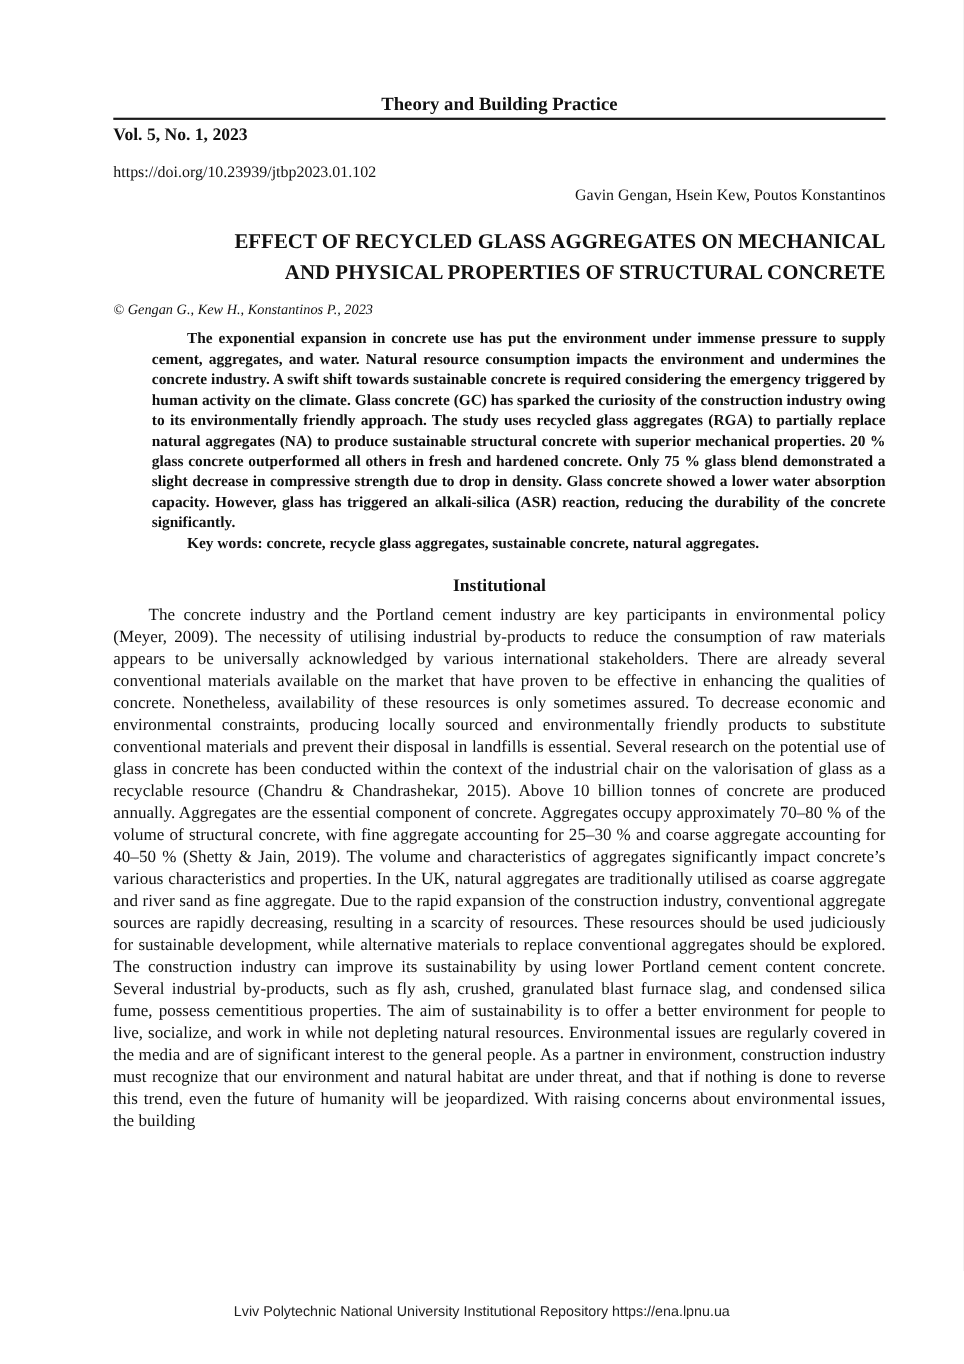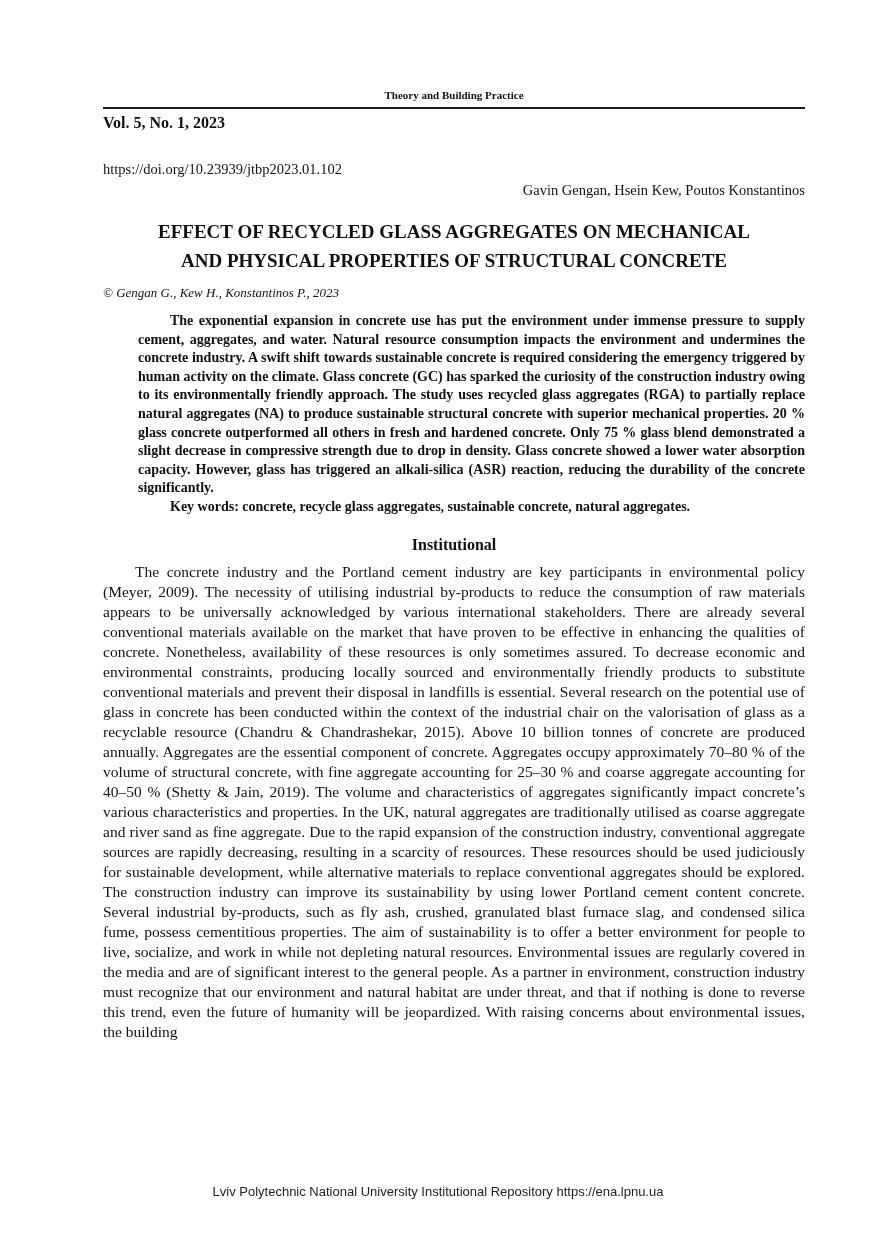--- a/index.html
+++ b/index.html
@@ -16,49 +16,49 @@
   .content {
     position: absolute;
     left: 103px;
     top: 0;
     width: 702px;
     padding-top: 86px;
   }
   .journal-name {
     text-align: center;
     font-weight: bold;
-    font-size: 11px;
+    font-size: 17px;
     line-height: 18px;
   }
   .header-rule {
     border: none;
     border-top: 2px solid #1a1a1a;
     margin-top: 3px;
   }
   .volume-line {
     margin-top: 4px;
     font-weight: bold;
     font-size: 16px;
     line-height: 20px;
   }
   .doi-line {
-    margin-top: 28px;
+    margin-top: 16px;
     font-size: 14.5px;
     line-height: 17px;
   }
   .authors-line {
     margin-top: 4px;
     text-align: right;
     font-weight: normal;
     font-size: 14.5px;
     line-height: 17px;
   }
   .paper-title {
     margin-top: 18px;
-    text-align: center;
+    text-align: right;
     font-weight: bold;
     font-size: 19px;
     line-height: 29px;
   }
   .affiliation {
     margin-top: 22px;
     text-align: center;
     font-style: italic;
     font-size: 15px;
     line-height: 20.5px;

